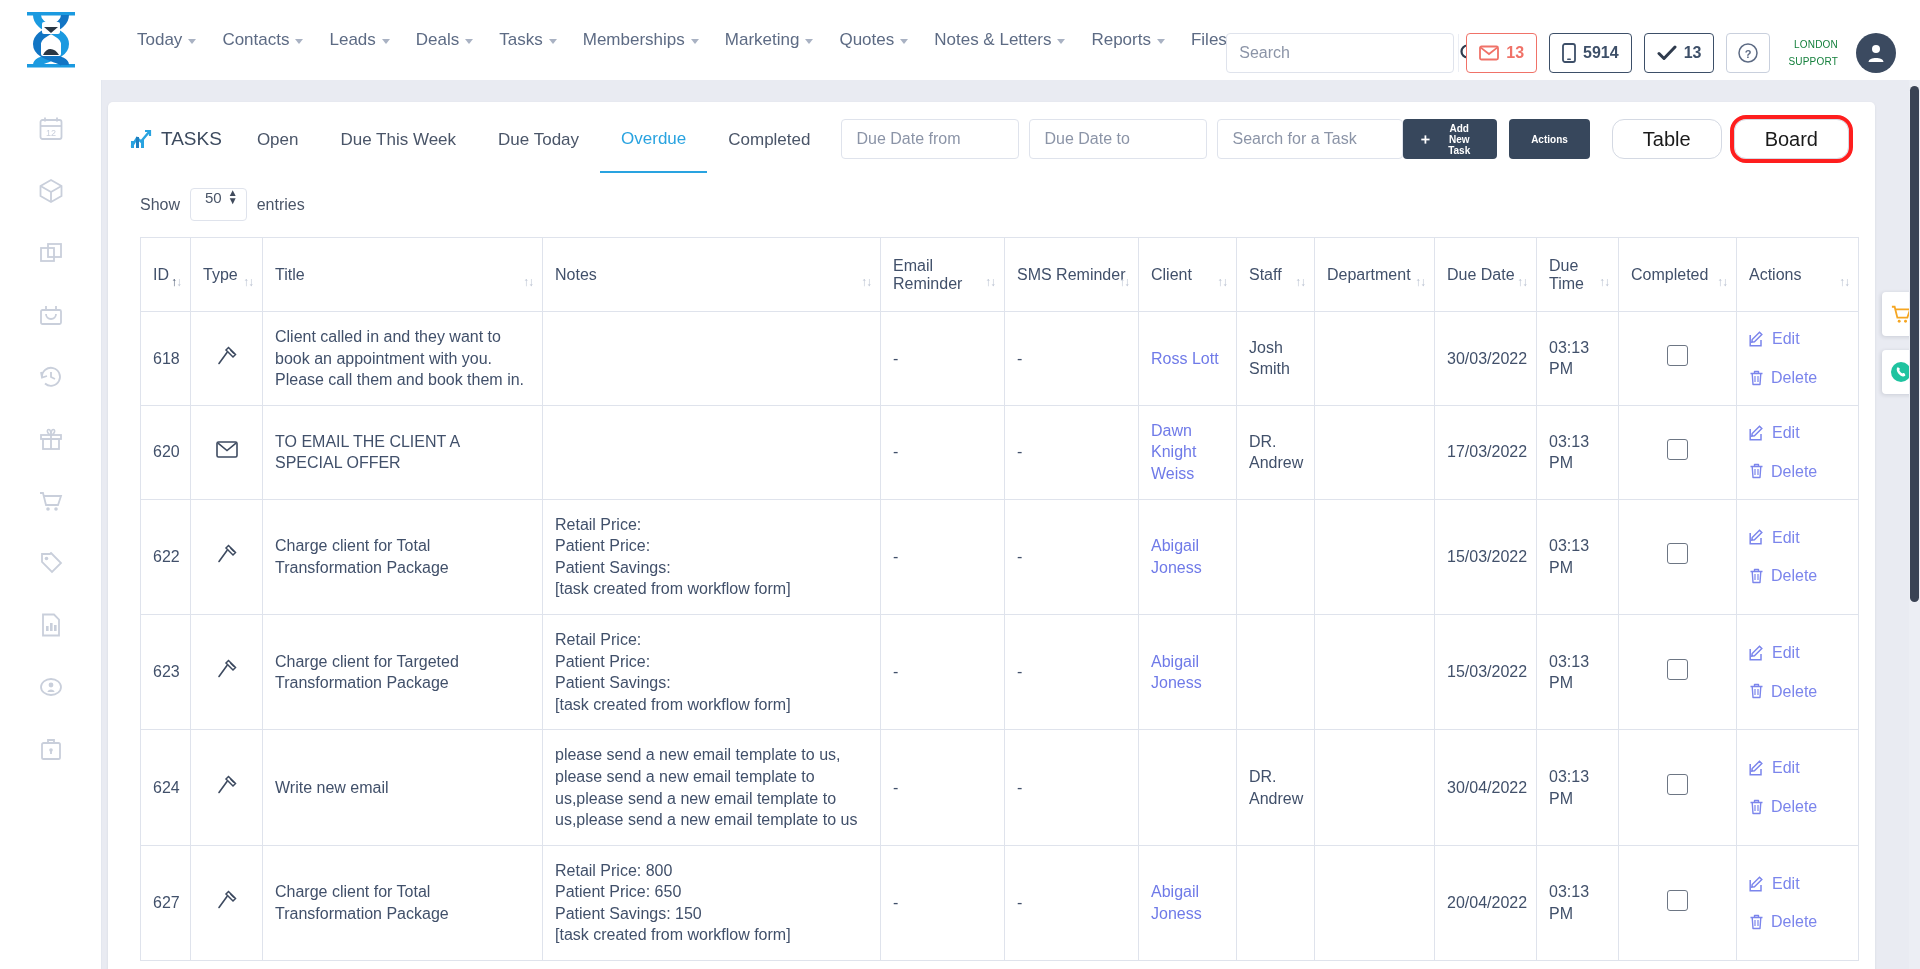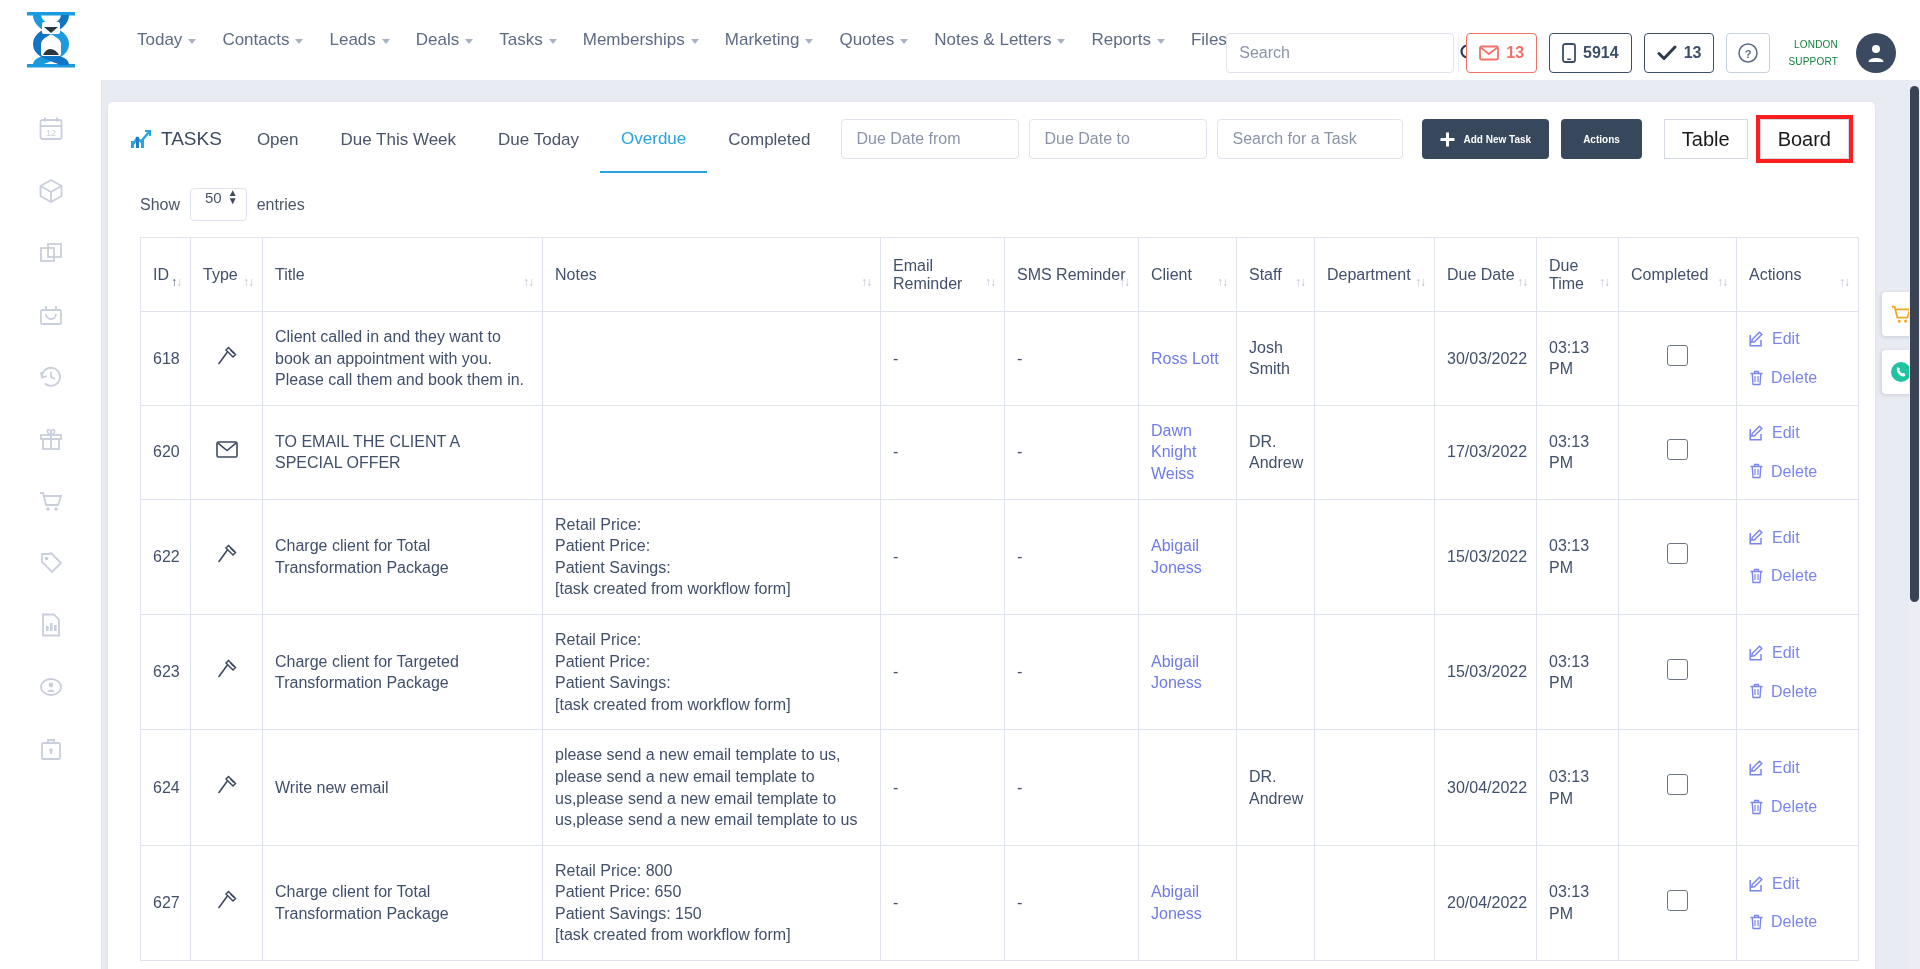--- a/index.html
+++ b/index.html
@@ -112,22 +112,22 @@
   .tbinput::placeholder { color: #8b94a7; }
   .tbinput.wide { width: 186px; }
 
   .btn-dark {
     height: 40px; padding: 0 18px; background: #37475c; color: #fff;
     border: 0; border-radius: 4px; font-size: 10px; font-weight: bold;
     display: flex; align-items: center; gap: 9px; cursor: pointer;
     font-family: "Liberation Sans", sans-serif;
   }
   .btn-outline {
-    height: 40px; padding: 0 17px; background: #fff; color: #1a1a1a;
-    border: 1px solid #d4d9e3; border-radius: 0; font-size: 20px;
+    height: 40px; padding: 0 30px; background: #fff; color: #1a1a1a;
+    border: 1px solid #d4d9e3; border-radius: 12px; font-size: 20px;
     display: flex; align-items: center; cursor: pointer;
     font-family: "Liberation Sans", sans-serif;
   }
   .btn-outline.highlight {
     outline: 4px solid #fe1e1e; outline-offset: 0px; border-color: #d4d9e3;
   }
 
   .showrow {
     display: flex; align-items: center; gap: 10px; padding: 12px 0 16px 32px;
     font-size: 16px; color: #4a5568;

